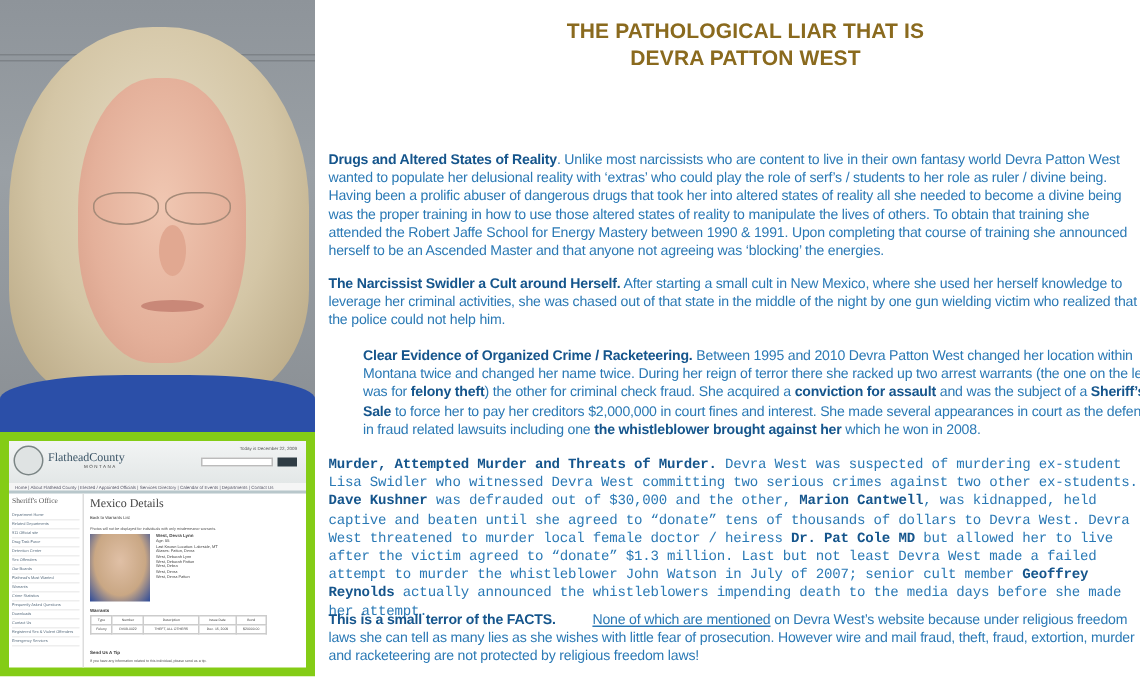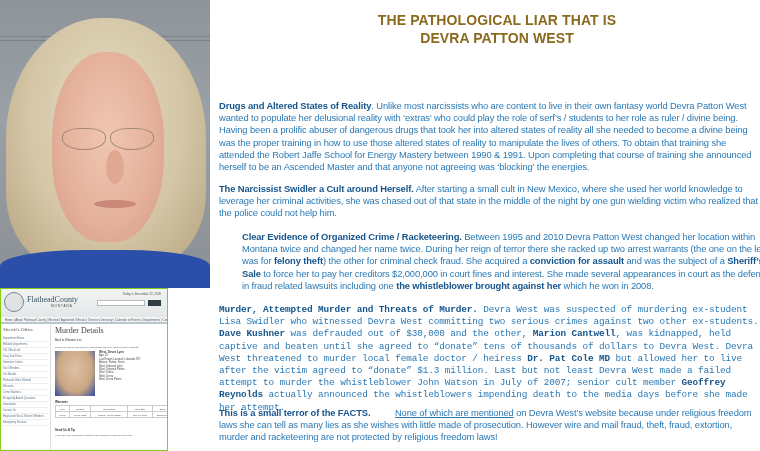--- a/index.html
+++ b/index.html
@@ -16,21 +16,21 @@
       background: radial-gradient(ellipse at 50% 40%, #e6dcc4 0%, #d4c6a6 55%, #b4a37f 100%); }
     .face { position: absolute; left: 52px; top: 52px; width: 112px; height: 190px; border-radius: 46% 46% 44% 44%;
       background: radial-gradient(ellipse at 50% 45%, #f0c7b2 0%, #e4b09a 60%, #d39a84 100%); }
     .glasses-l, .glasses-r { position: absolute; top: 128px; width: 44px; height: 22px; border: 1.5px solid #a58a78; border-radius: 40% 40% 50% 50%; }
     .glasses-l { left: 62px; } .glasses-r { left: 110px; }
     .nose { position: absolute; left: 106px; top: 150px; width: 18px; height: 34px; border-radius: 50%; background: #e1a891; }
     .mouth { position: absolute; left: 94px; top: 200px; width: 42px; height: 8px; border-radius: 50%; background: #c98878; }
     .shirt { position: absolute; left: 0; top: 250px; width: 210px; height: 40px; border-radius: 40% 40% 0 0; background: #2b4fa8; }
 
     
-    .county { position: absolute; left: 0; top: 288px; width: 168px; height: 163px; background: #fff; border: 1px solid #84cc16; overflow: hidden; }
+    .county { position: absolute; left: 0; top: 288px; width: 210px; height: 163px; background: #fff; border: 6px solid #84cc16; overflow: hidden; }
     .county-header { height: 28px; background: linear-gradient(#f2f4f4, #e3e7e7); position: relative; }
     .county-seal { position: absolute; left: 3px; top: 3px; width: 20px; height: 20px; border-radius: 50%; background: #dfe3e3; border: 1px solid #7b8585; }
     .county-name { position: absolute; left: 26px; top: 6px; font-size: 8px; color: #3c5567; font-family: "Liberation Serif", serif; }
     .county-sub { position: absolute; left: 50px; top: 15px; font-size: 3px; color: #444; letter-spacing: 1px; }
     .county-date { position: absolute; right: 6px; top: 3px; font-size: 3px; color: #555; }
     .county-search { position: absolute; right: 22px; top: 11px; width: 48px; height: 6px; border: 1px solid #bbb; background: #fff; }
     .county-search-btn { position: absolute; right: 6px; top: 11px; width: 13px; height: 6px; background: #2f3c44; }
     .county-nav { height: 7px; background: #f5f5f5; border-bottom: 2px solid #b8c7cb; font-size: 3px; color: #556; padding: 1px 4px; white-space: nowrap; overflow: hidden; }
     .county-body { position: relative; height: 126px; }
     .county-sidebar { position: absolute; left: 0; top: 0; width: 50px; height: 126px; border-right: 1px solid #ddd; padding: 3px 2px; }
@@ -105,21 +105,21 @@
         <div class="sb-item">Flathead's Most Wanted</div>
         <div class="sb-item">Warrants</div>
         <div class="sb-item">Crime Statistics</div>
         <div class="sb-item">Frequently Asked Questions</div>
         <div class="sb-item">Downloads</div>
         <div class="sb-item">Contact Us</div>
         <div class="sb-item">Registered Sex &amp; Violent Offenders</div>
         <div class="sb-item">Emergency Services</div>
       </div>
       <div class="county-main">
-        <div class="cm-title">Murder Details</div>
+        <div class="cm-title">Mexico Details</div>
         <div class="cm-back">Back to Warrants List</div>
         <div class="cm-note">Photos will not be displayed for individuals with only misdemeanor warrants.</div>
         <div class="cm-photo"></div>
         <div class="cm-details">
           <div class="nm">West, Devra Lynn</div>
           <div>Age: 55</div>
           <div>Last Known Location: Lakeside, MT</div>
           <div>Aliases: Patton, Devra</div>
           <div>West, Deborah Lynn</div>
           <div>West, Deborah Patton</div>
@@ -151,17 +151,17 @@
       </div>
     </div>
   </div>
 </div>
 
 <div class="right-col">
   <div class="title l1">THE PATHOLOGICAL LIAR THAT IS</div>
   <div class="title l2">DEVRA PATTON WEST</div>
 
   <div class="para p2"><b>Drugs and Altered States of Reality</b><span>.  Unlike most narcissists who are content to live in their own fantasy world Devra Patton West wanted to populate her delusional reality with ‘extras’ who could play the role of serf’s  / students to her role as ruler / divine being.  Having been a prolific abuser of dangerous drugs that took her into altered states of reality all she needed to become a divine being was the proper training in how to use those altered states of reality to manipulate the lives of others.  To obtain that training she attended the Robert Jaffe School for Energy Mastery between 1990 &amp; 1991.  Upon completing that course of training she announced herself to be an Ascended Master and that anyone not agreeing was ‘blocking’ the energies.</span></div>
-  <div class="para p3"><b>The Narcissist Swidler a Cult around Herself.</b><span>  After starting a small cult in New Mexico, where she used her world knowledge to leverage her criminal activities, she was chased out of that state in the middle of the night by one gun wielding victim who realized that the police could not help him.</span></div>
+  <div class="para p3"><b>The Narcissist Swidler a Cult around Herself.</b><span>  After starting a small cult in New Mexico, where she used her herself knowledge to leverage her criminal activities, she was chased out of that state in the middle of the night by one gun wielding victim who realized that the police could not help him.</span></div>
   <div class="para p4"><b>Clear Evidence of Organized Crime / Racketeering.</b><span>  Between 1995 and 2010 Devra Patton West changed her location within Montana twice and changed her name twice. During her reign of terror there she racked up two arrest warrants (the one on the left was for </span><b>felony theft</b><span>) the other for criminal check fraud.  She acquired a </span><b>conviction for assault</b><span> and was the subject of a </span><b>Sheriff’s Sale</b><span> to force her to pay her creditors $2,000,000 in court fines and interest.  She made several appearances in court as the defendant in fraud related lawsuits including one </span><b>the whistleblower brought against her</b><span> which he won in 2008.</span></div>
   <div class="para p5"><b>Murder, Attempted Murder and Threats of Murder.</b><span>  Devra West was suspected of murdering ex-student Lisa Swidler who witnessed Devra West committing two serious crimes against two other ex-students.  </span><b>Dave Kushner</b><span> was defrauded out of $30,000 and the other, </span><b>Marion Cantwell</b><span>, was kidnapped, held captive and beaten until she agreed to “donate” tens of thousands of dollars to Devra West.  Devra West threatened to murder local female doctor / heiress </span><b>Dr. Pat Cole MD</b><span> but allowed her to live after the victim agreed to “donate” $1.3 million.  Last but not least Devra West made a failed attempt to murder the whistleblower John Watson in July of 2007; senior cult member </span><b>Geoffrey Reynolds</b><span> actually announced the whistleblowers impending death to the media days before she made her attempt.</span></div>
-  <div class="para p6"><b>This is a small terror of the FACTS.</b><span>  </span><u>None of which are mentioned</u><span> on Devra West’s website because under religious freedom laws she can tell as many lies as she wishes with little made of prosecution.  However wire and mail fraud, theft, fraud, extortion, murder and racketeering are not protected by religious freedom laws!</span></div>
+  <div class="para p6"><b>This is a small terror of the FACTS.</b><span>  </span><u>None of which are mentioned</u><span> on Devra West’s website because under religious freedom laws she can tell as many lies as she wishes with little fear of prosecution.  However wire and mail fraud, theft, fraud, extortion, murder and racketeering are not protected by religious freedom laws!</span></div>
 </div>
 
 </body></html>

